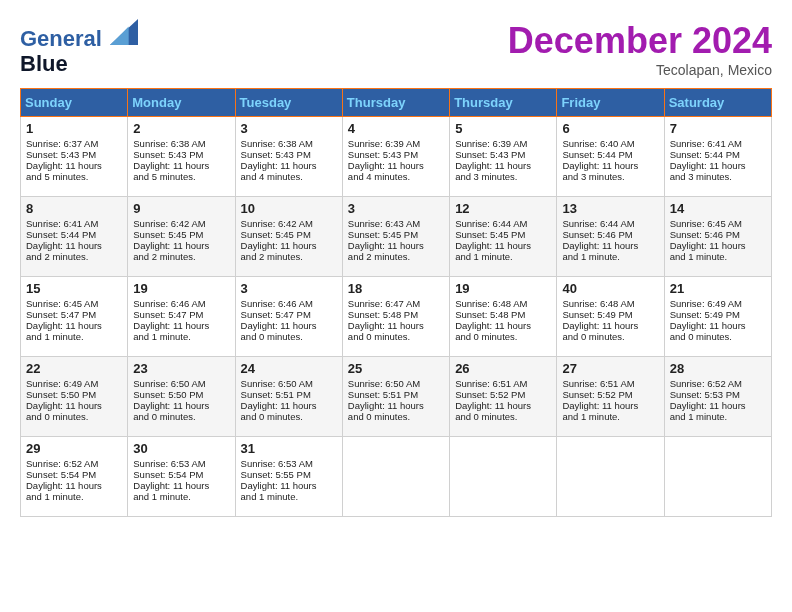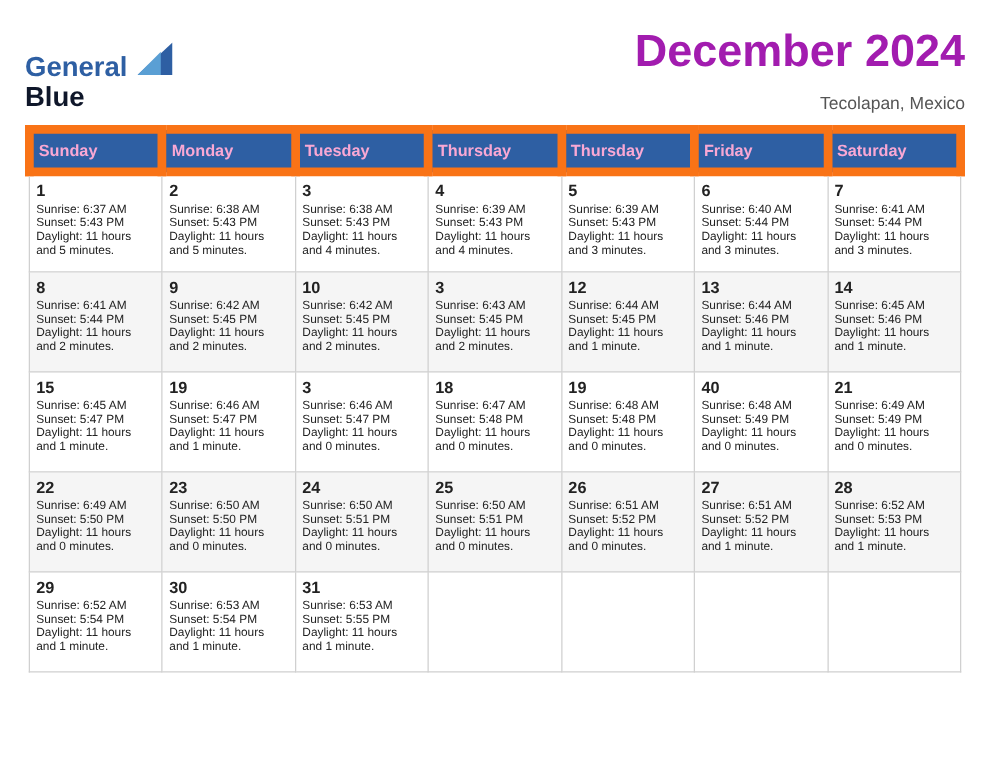--- a/index.html
+++ b/index.html
@@ -6,21 +6,21 @@
     body {
       font-family: Arial, sans-serif;
       background: #fff;
       width: 792px;
       min-height: 612px;
       padding: 20px;
     }
     .header {
       display: flex;
       justify-content: space-between;
-      align-items: flex-end;
+      align-items: center;
       margin-bottom: 10px;
     }
     .logo {
       display: flex;
       align-items: center;
     }
     .logo-text {
       font-size: 22px;
       font-weight: bold;
       color: #1a1a1a;
@@ -39,35 +39,34 @@
       text-align: right;
     }
     .month-title {
       font-size: 36px;
       font-weight: bold;
       color: #a21caf;
     }
     .subtitle {
       font-size: 14px;
       color: #555;
-      margin-top: 12px;
     }
     table {
       width: 100%;
       border-collapse: collapse;
       table-layout: fixed;
     }
     thead th {
       background: #2e5fa3;
-      color: #f9a8d4;
+      color: #7dd3fc;
       font-size: 13px;
       font-weight: bold;
       padding: 6px 4px;
       text-align: left;
-      border: 7px solid #f97316;
+      border: 1px solid #f97316;
     }
     tbody td {
       border: 1px solid #d0d0d0;
       vertical-align: top;
       padding: 4px 5px;
       font-size: 9.5px;
       color: #222;
       height: 80px;
     }
     tbody tr:nth-child(even) td {

